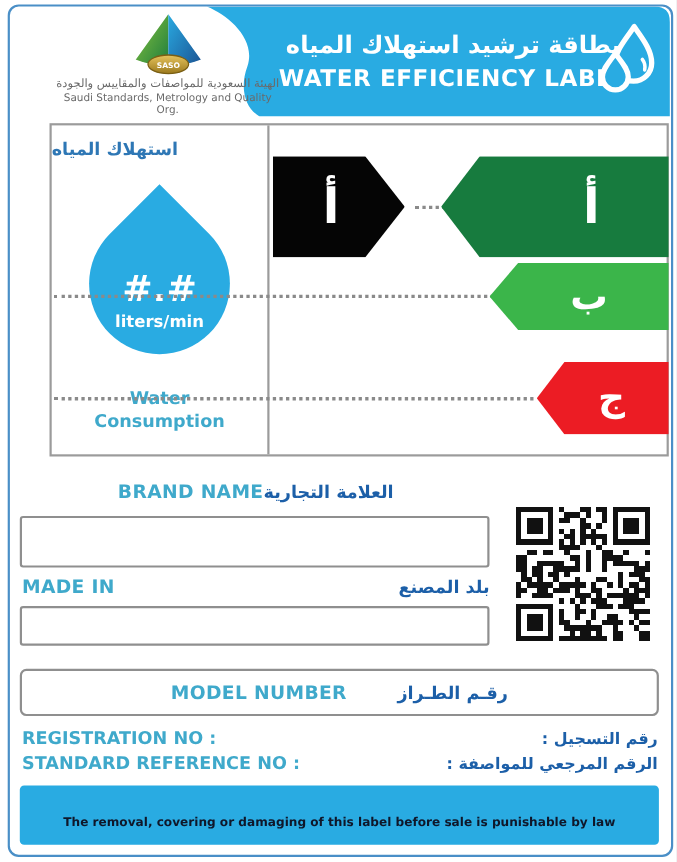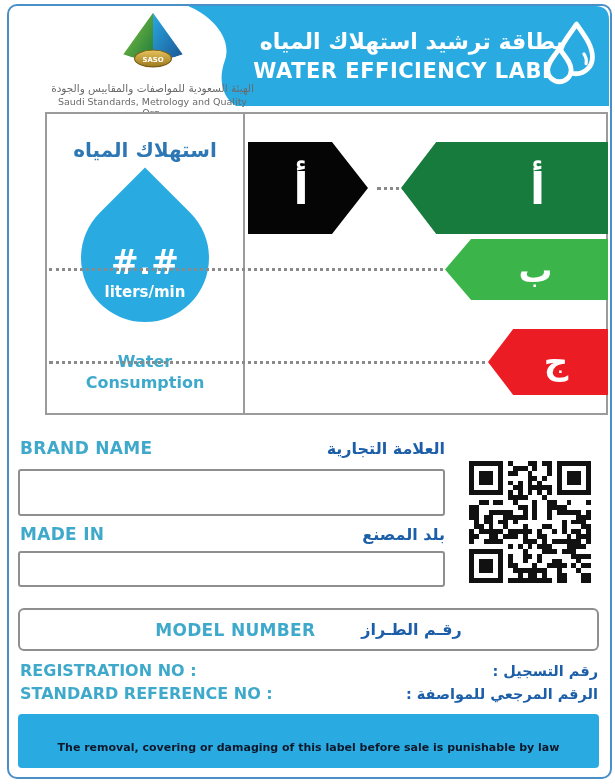--- a/index.html
+++ b/index.html
@@ -3,33 +3,33 @@
 <meta charset="utf-8">
 <style>
   html,body{margin:0;padding:0;background:#e8e8e8;}
   *{box-sizing:border-box;font-family:"DejaVu Sans",sans-serif;}
   .label-root{position:relative;width:615px;height:784px;background:#ffffff;overflow:hidden;}
   .frame{position:absolute;left:7px;top:4px;right:3px;bottom:5px;border:2px solid #4a8fc7;border-radius:10px;pointer-events:none;}
 
   
   .hdr-left{position:absolute;left:50px;top:10px;width:205px;text-align:center;}
   .saso-svg{display:block;margin:0 auto;}
-  .org-ar{font-size:10.5px;color:#6a6a6a;margin-top:12px;}
+  .org-ar{font-size:10.5px;color:#6a6a6a;margin-top:0;}
   .org-en{font-size:9.5px;color:#6a6a6a;margin-top:2px;}
   .hdr-blue-svg{position:absolute;left:186px;top:6px;}
   .hdr-titles{position:absolute;left:242px;top:10px;width:296px;height:92px;
     display:flex;flex-direction:column;align-items:center;justify-content:center;gap:5px;margin-left:22px;}
   .title-ar{color:#ffffff;font-size:22px;font-weight:bold;white-space:nowrap;}
   .title-en{color:#ffffff;font-size:21px;font-weight:bold;letter-spacing:.5px;white-space:nowrap;}
   .hdr-drop-icon{position:absolute;left:537px;top:19px;}
 
   
   .panel{position:absolute;left:45px;top:112px;width:563px;height:303px;border:2px solid #9b9b9b;background:#fff;}
   .panel-left{position:absolute;left:0;top:0;width:198px;height:100%;border-right:2px solid #9b9b9b;}
-  .panel-title{position:absolute;top:24px;width:100%;text-align:center;color:#2e77b5;font-size:20px;font-weight:bold;}
+  .panel-title{position:absolute;top:12px;width:100%;text-align:left;color:#2e77b5;font-size:16px;font-weight:bold;}
   .wdrop{position:absolute;left:34px;top:80px;width:128px;height:128px;background:#29abe2;
     border-radius:0 50% 50% 50%;transform:rotate(45deg);}
   .wdrop-inner{position:absolute;inset:0;transform:rotate(-45deg);display:flex;flex-direction:column;
     align-items:center;justify-content:center;padding-top:30px;}
   .wdrop-val{color:#fff;font-size:33px;font-weight:bold;line-height:1;}
   .wdrop-unit{color:#fff;font-size:15px;font-weight:bold;margin-top:4px;}
   .consumption{position:absolute;top:238px;width:100%;text-align:center;color:#3fa9cb;
     font-size:16px;font-weight:bold;line-height:1.3;}
 
   .dots{position:absolute;height:0;border-top:3px dotted #8a8a8a;}
@@ -49,21 +49,21 @@
   .arw-red .ltr{font-size:34px;margin-left:16px;}
   .dots-a{left:330px;top:73px;width:60px;}
   .dots-b{left:2px;top:154px;width:400px;}
   .dots-c{left:2px;top:247px;width:444px;}
 
   
   .field-labels{position:absolute;left:20px;width:425px;display:flex;justify-content:space-between;align-items:baseline;}
   .lab-en{color:#3fa9cb;font-size:17px;font-weight:bold;letter-spacing:.3px;}
   .lab-ar{color:#1c5fa8;font-size:16px;font-weight:bold;}
   .fbox{position:absolute;left:18px;width:427px;background:#fff;border:2px solid #8f8f8f;border-radius:3px;}
-  .brand-labels{top:438px;}
+  .brand-labels{top:438px;justify-content:center;}
   .brand-box{top:469px;height:47px;}
   .madein-labels{top:524px;}
   .madein-box{top:551px;height:36px;}
   .qr-wrap{position:absolute;left:468px;top:461px;width:124px;height:122px;}
   .model-box{position:absolute;left:18px;top:608px;width:581px;height:43px;border:2px solid #8f8f8f;border-radius:6px;
     display:flex;align-items:center;justify-content:center;gap:46px;background:#fff;}
   .reg-row{position:absolute;left:20px;width:578px;display:flex;justify-content:space-between;align-items:baseline;}
   .reg-en{color:#3fa9cb;font-size:16px;font-weight:bold;}
   .reg-ar{color:#1c5fa8;font-size:14.5px;font-weight:bold;}
   .row-reg{top:661px;}

